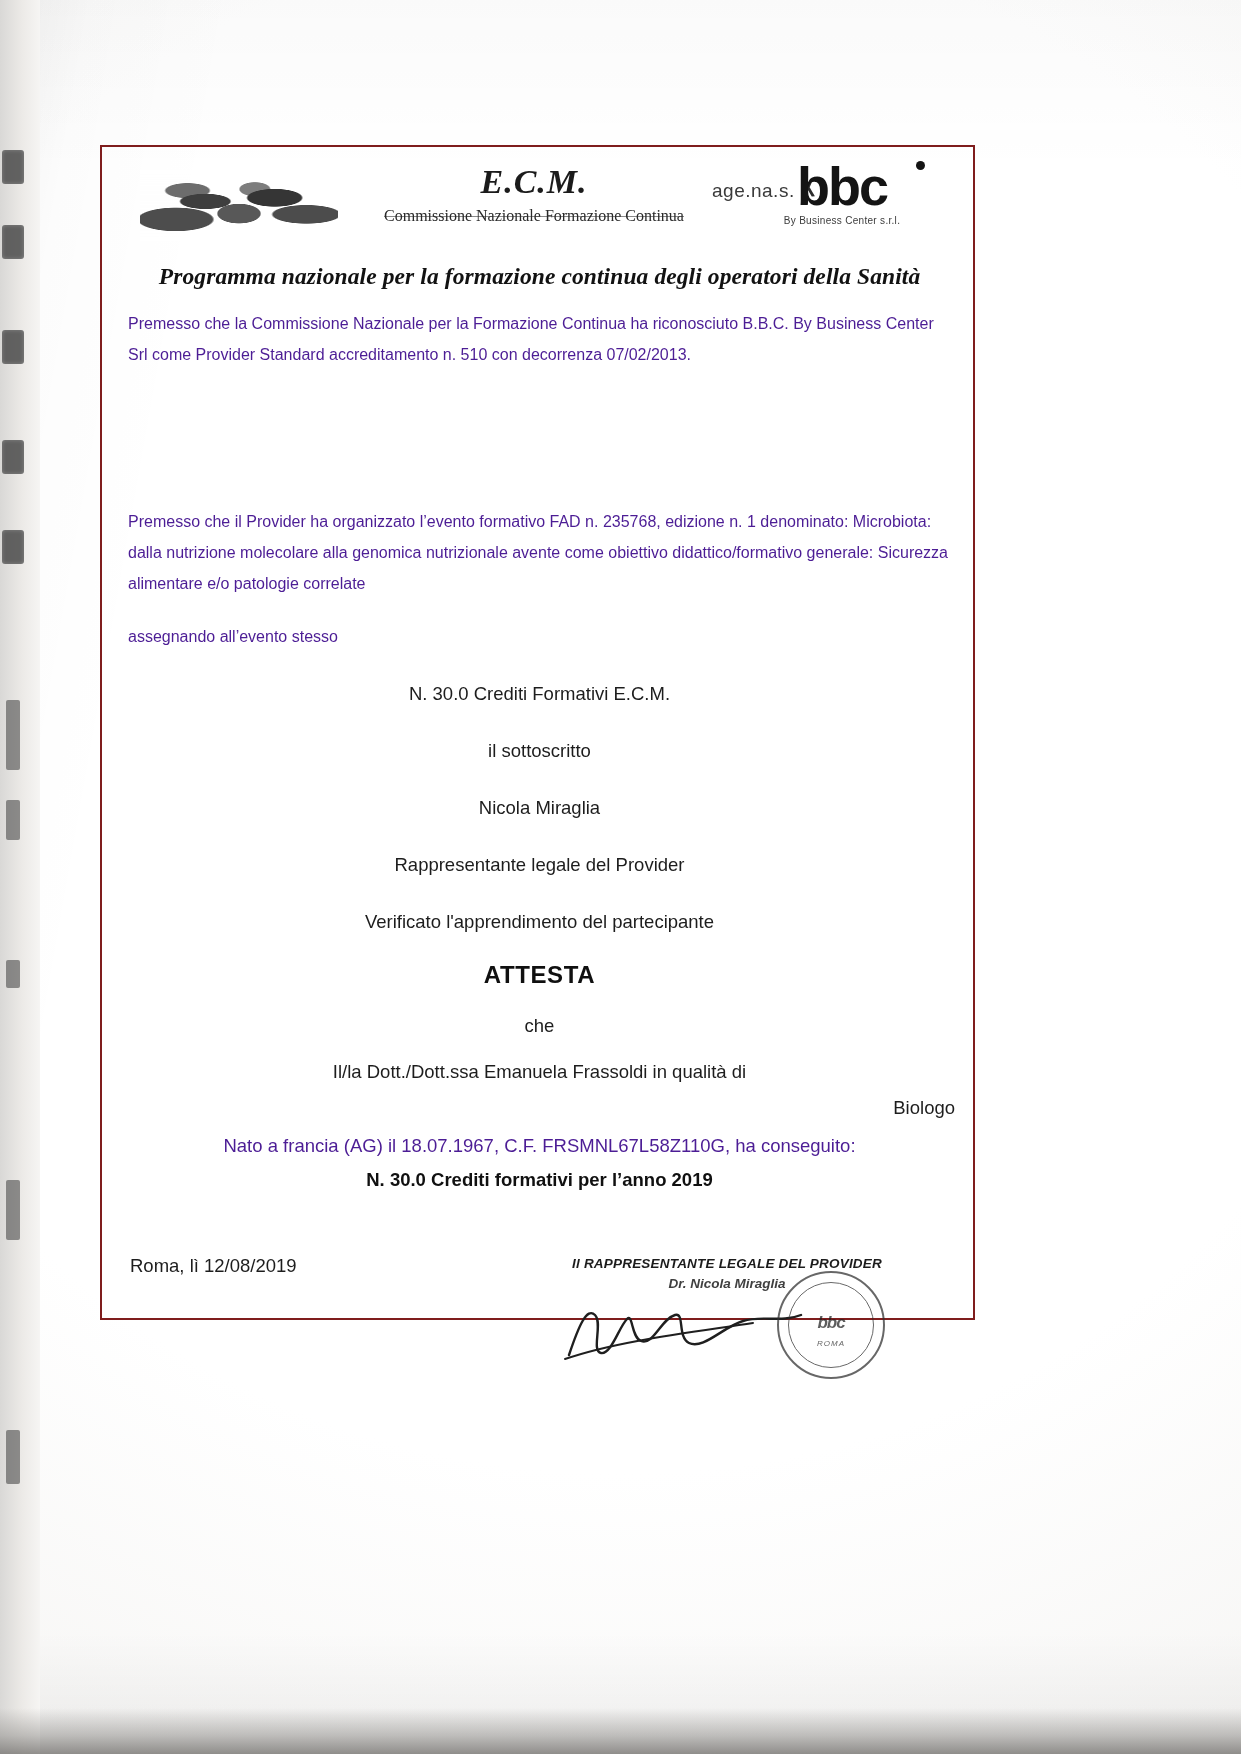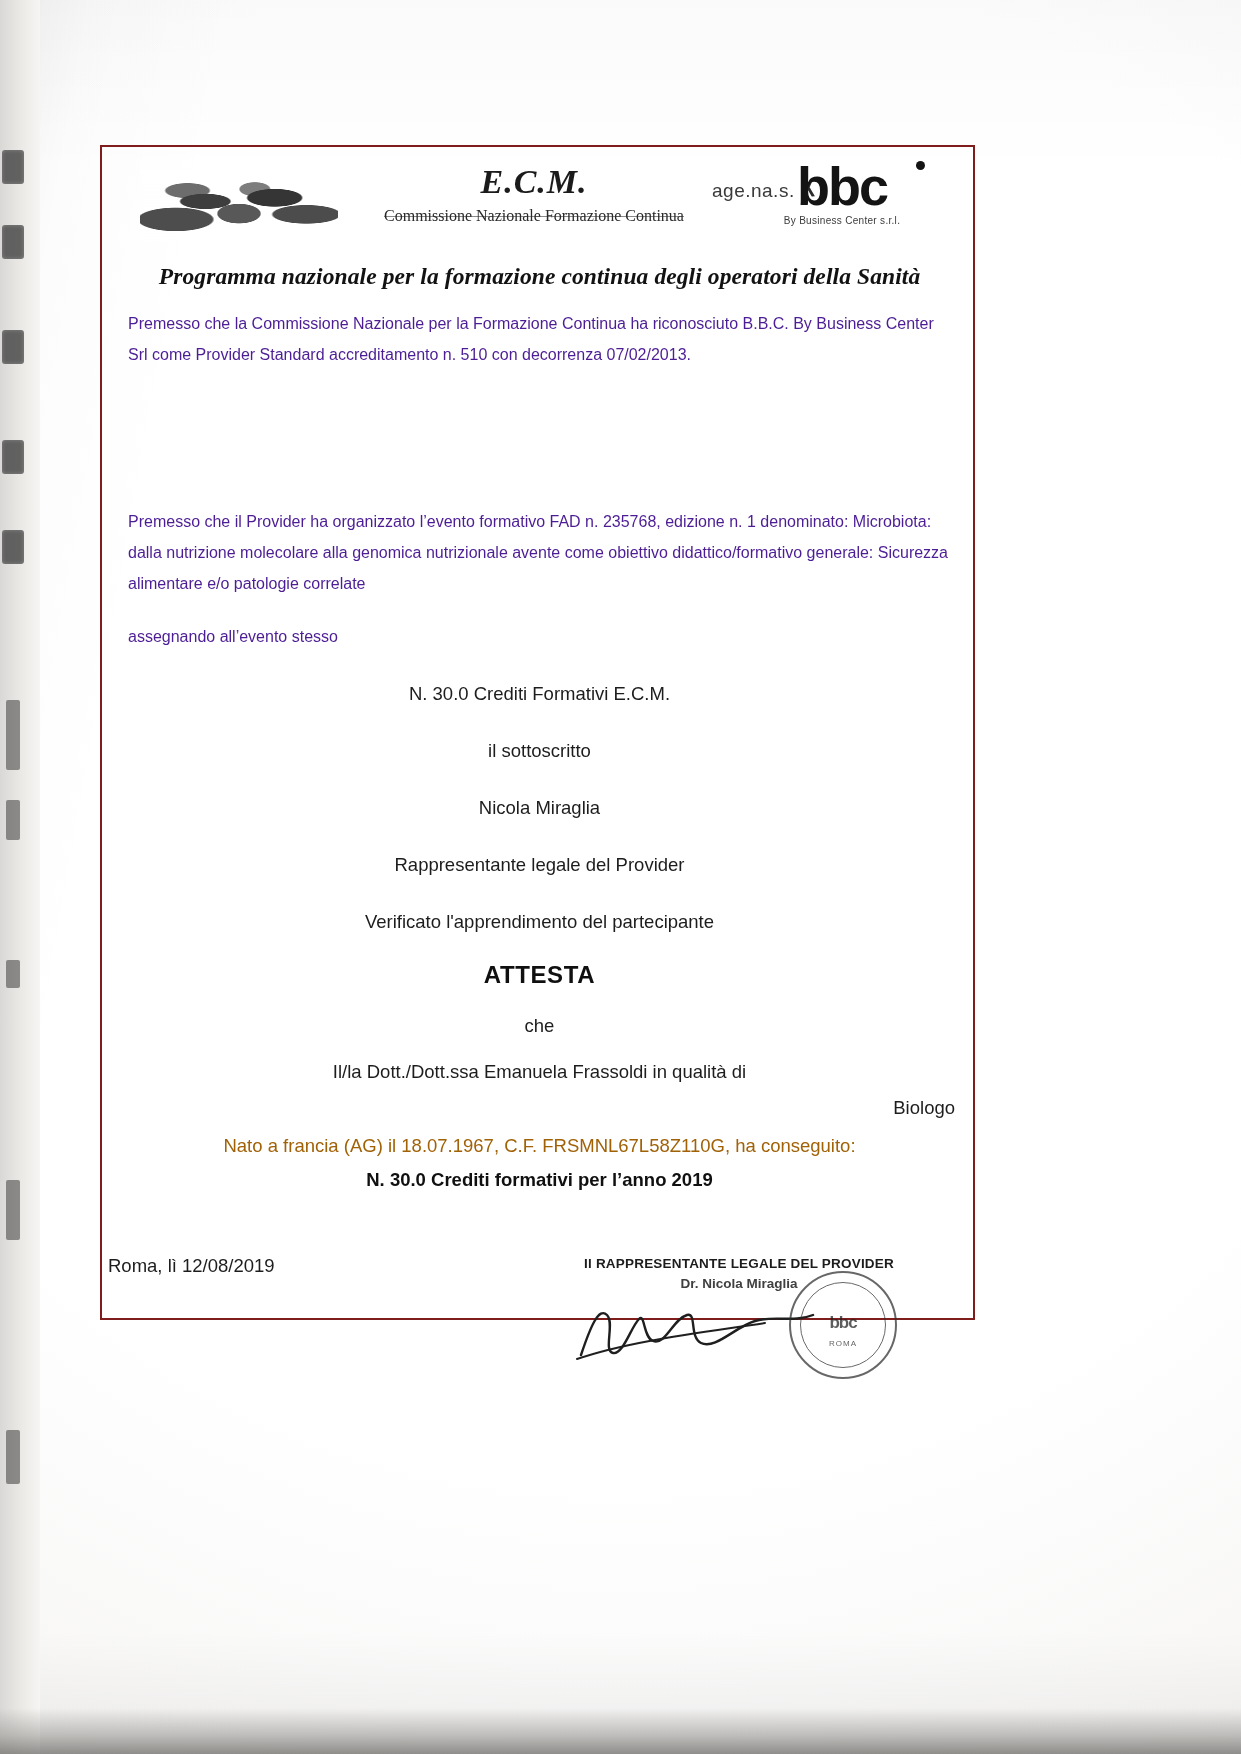--- a/index.html
+++ b/index.html
@@ -215,37 +215,38 @@
     text-align: center;
     font-weight: bold;
     font-size: 24px;
     color: #101010;
     letter-spacing: 0.6px;
     margin-top: 24px;
   }
   .che { text-align: center; font-size: 18.5px; color: #1d1d1d; margin-top: 26px; }
   .who { text-align: center; font-size: 18.5px; color: #1d1d1d; margin-top: 24px; }
   .role { text-align: right; font-size: 18.5px; color: #1d1d1d; margin-top: 14px; }
-  .born { text-align: center; font-size: 18.5px; color: #a16207; margin-top: 16px; }
+  .born { text-align: center; font-size: 18.5px; color: #4c1d95; margin-top: 16px; }
   .credits-bold { text-align: center; font-weight: bold; font-size: 18.5px; color: #101010; margin-top: 12px; }
 
   
   .place-date {
     position: absolute;
-    left: 6px;
+    left: 28px;
     bottom: 148px;
     font-size: 18.5px;
     color: #1d1d1d;
   }
   .sign-block {
     position: absolute;
-    right: 28px;
+    right: 40px;
     bottom: 60px;
     width: 420px;
     text-align: center;
+    font-style: italic;
   }
   .sign-title {
     font-size: 13.5px;
     font-weight: bold;
     color: #1c1c1c;
     letter-spacing: 0.2px;
   }
   .sign-name {
     font-size: 13.5px;
     font-weight: bold;

